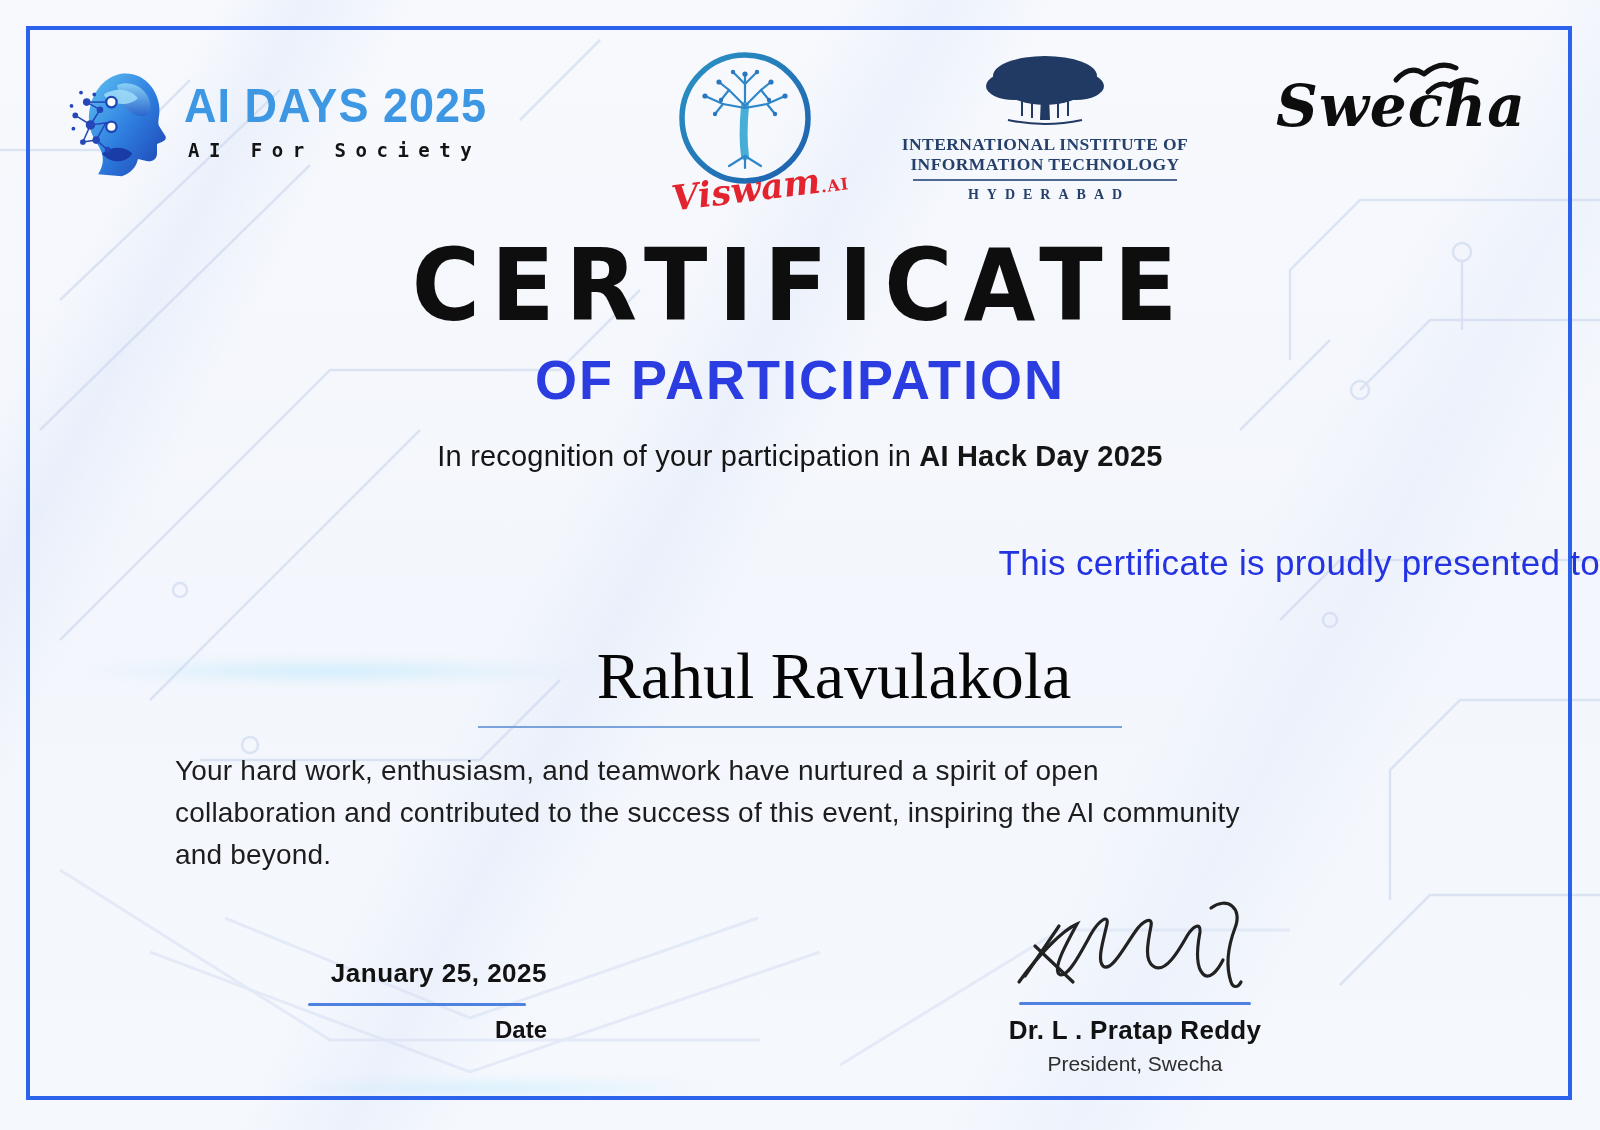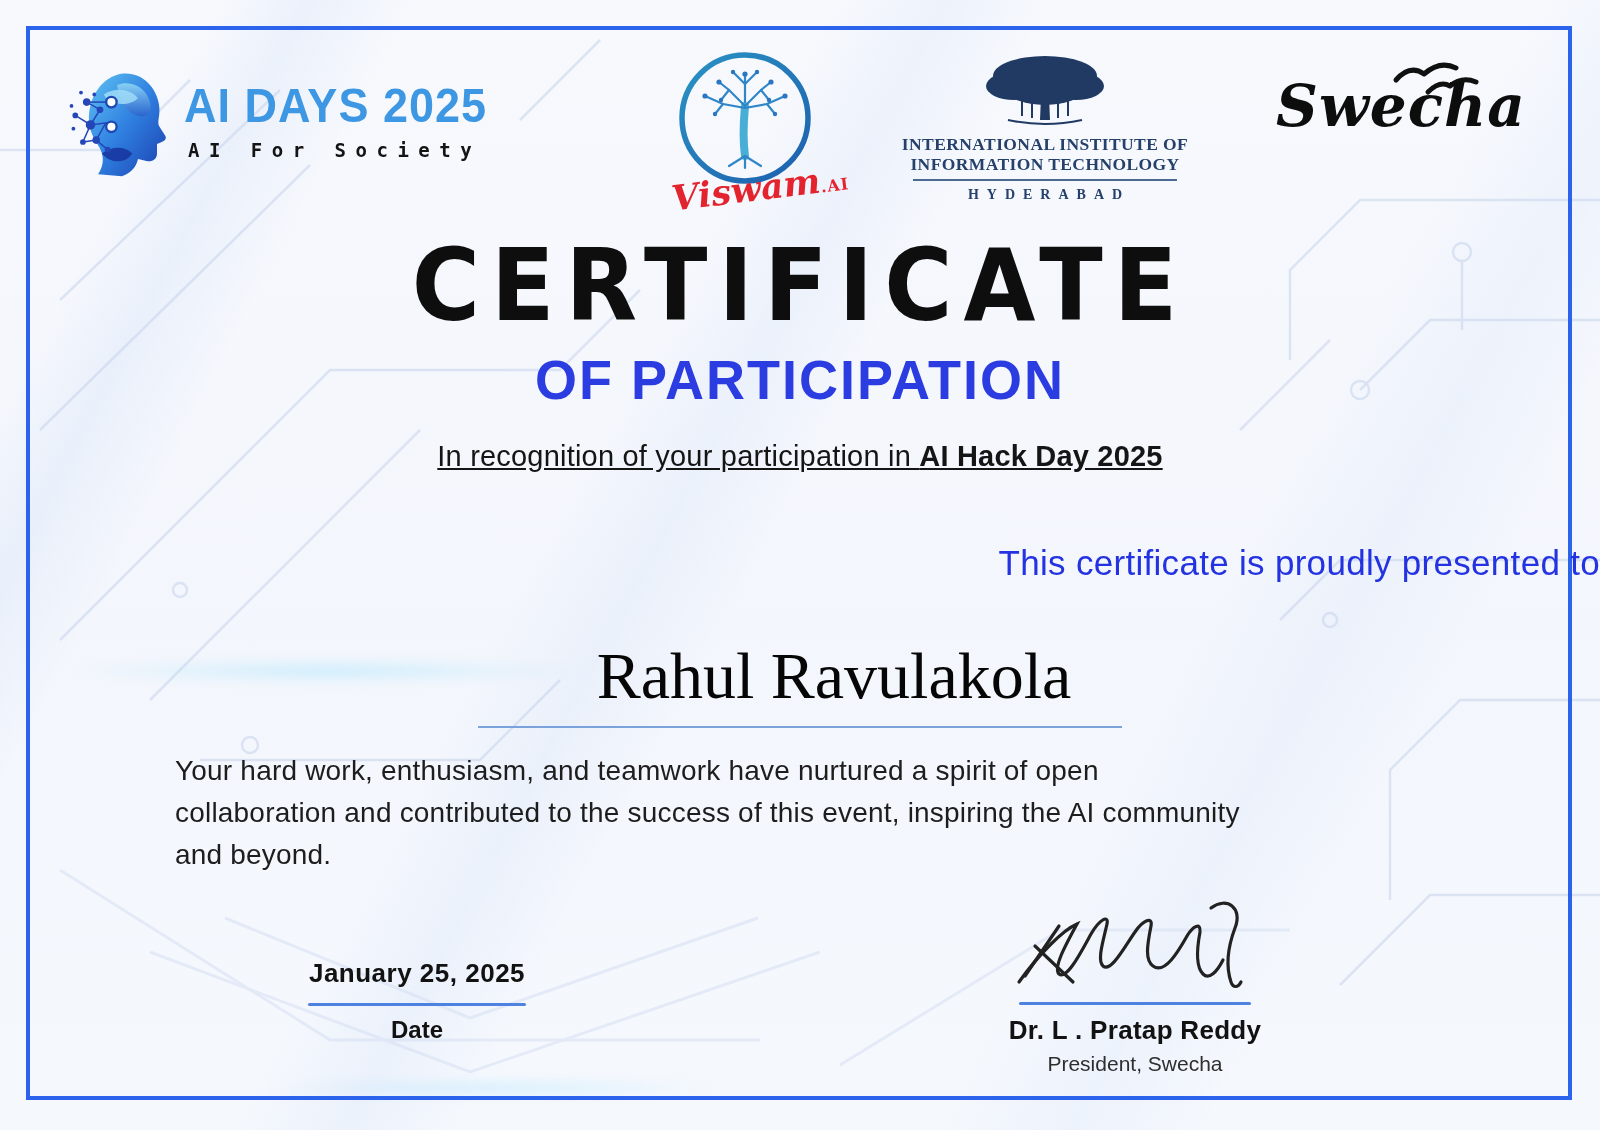--- a/index.html
+++ b/index.html
@@ -71,40 +71,40 @@
     font-family:"DejaVu Sans", sans-serif;font-weight:800;font-size:93px;line-height:1;
     letter-spacing:11px;color:#0e0e0e;transform:scaleY(1.08);transform-origin:center top;
   }
   .cert-subtitle{
     position:absolute;left:0;top:352px;width:100%;text-align:center;margin:0;
     font-weight:700;font-size:54px;line-height:1;letter-spacing:2px;color:#2b3ce0;
     transform:scaleY(1.02);transform-origin:center top;
   }
   .recognition-line{
     position:absolute;left:0;top:440px;width:100%;text-align:center;margin:0;
-    font-size:29px;color:#151515;letter-spacing:.2px;text-decoration:underline;
+    font-size:29px;color:#151515;letter-spacing:.2px;
   }
   .recognition-line b{font-weight:800;}
   .presented-line{
     position:absolute;left:0;top:543px;width:100%;text-align:right;margin:0;
     font-size:35px;font-weight:500;color:#2433e2;letter-spacing:.3px;
   }
   .recipient-name{
     position:absolute;left:8px;top:638px;width:100%;text-align:center;margin:0;
     font-family:"Liberation Serif", serif;font-weight:400;font-size:66px;color:#060606;padding-left:26px;
   }
   .name-underline{
     position:absolute;left:478px;top:726px;width:644px;height:2px;background:#7aa3dc;
   }
   .body-text{
     position:absolute;left:175px;top:750px;width:1250px;text-align:left;margin:0;
     font-size:28px;line-height:42px;font-weight:500;color:#1d1d1d;letter-spacing:.2px;
   }
   
-  .date-block{position:absolute;left:287px;top:958px;width:260px;text-align:center;}
+  .date-block{position:absolute;left:287px;top:958px;width:260px;text-align:right;}
   .date-value{font-size:26px;font-weight:800;color:#121212;letter-spacing:.5px;}
   .sig-rule{height:3px;background:#4d82e0;border-radius:2px;margin:14px auto 10px auto;}
   .date-rule{width:218px;}
   .date-label{font-size:24px;font-weight:800;color:#121212;}
   .sig-block{position:absolute;left:990px;top:888px;width:290px;text-align:center;}
   .signature-svg{display:block;margin:0 auto;}
   .sig-rule2{width:232px;margin-top:2px;}
   .sig-name{font-size:26px;font-weight:800;color:#121212;letter-spacing:.3px;}
   .sig-title{margin-top:6px;font-size:21px;font-weight:500;color:#2e2e2e;}
 </style>

